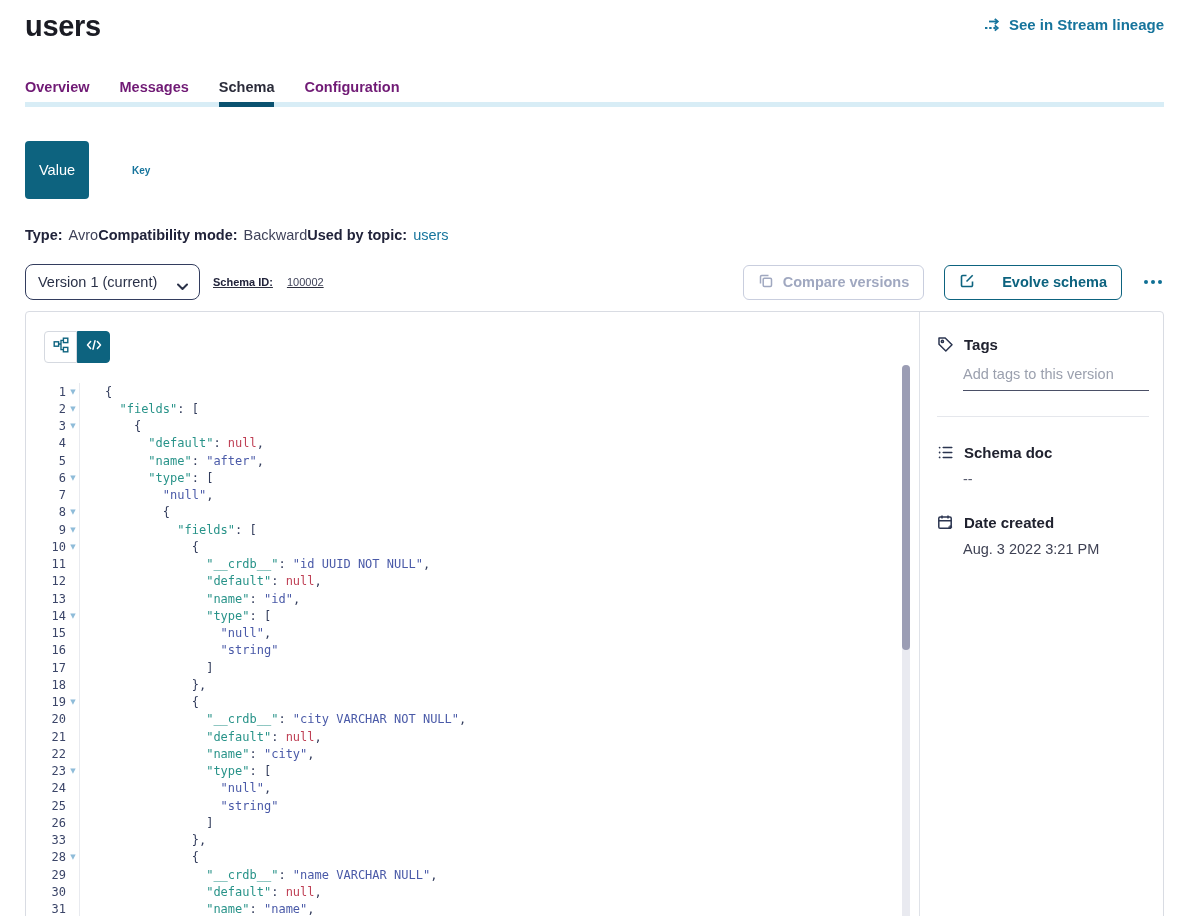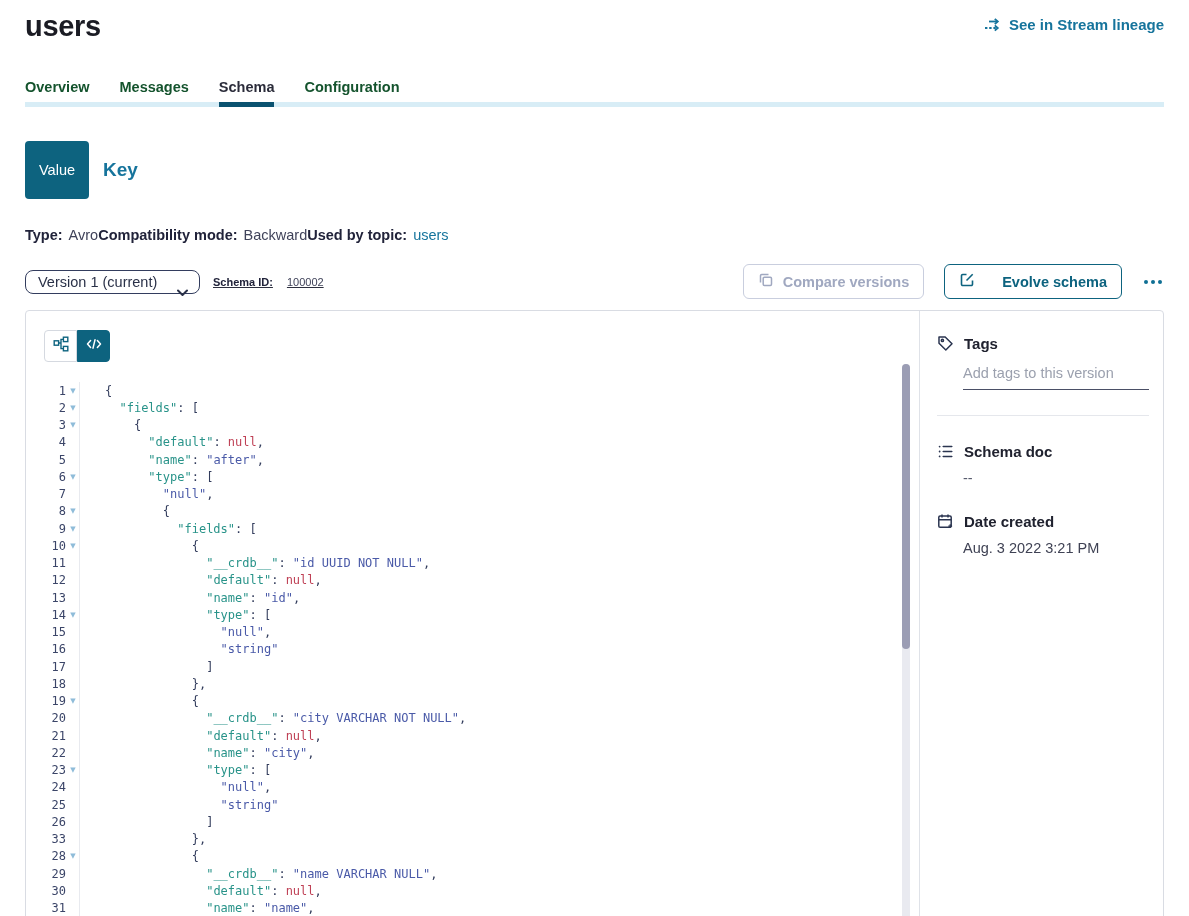--- a/index.html
+++ b/index.html
@@ -12,41 +12,41 @@
 
   
   .header { display:flex; justify-content:space-between; align-items:flex-start; padding-top:10px; }
   .title { font-size:29px; font-weight:800; color:#1b1c24; letter-spacing:-0.3px; }
   .lineage-link { display:flex; align-items:center; gap:7px; color:#16749c; font-size:15px; font-weight:700; margin-top:6px; cursor:pointer; }
   .lineage-link svg { display:block; }
 
   
   .tabs { position:relative; margin-top:36px; display:flex; gap:30px; }
   .tabs .track { position:absolute; left:0; bottom:0; width:100%; height:5px; background:#d8edf6; }
-  .tab { font-size:14.5px; font-weight:600; color:#14532d; padding-bottom:12px; position:relative; cursor:pointer; z-index:1; }
+  .tab { font-size:14.5px; font-weight:600; color:#701a75; padding-bottom:12px; position:relative; cursor:pointer; z-index:1; }
   .tab.active { color:#2b2c3a; }
   .tab.active::after { content:""; position:absolute; left:0; right:0; bottom:0; height:5px; background:#0a5270; }
 
   
   .vk-row { margin-top:34px; display:flex; align-items:center; }
   .btn-value { background:#0d637f; color:#fff; font-size:14.5px; font-weight:500; border:none; border-radius:4px; padding:21px 14px; cursor:pointer; font-family:inherit; }
-  .key-link { color:#16749c; font-size:19px; font-weight:600; margin-left:14px; cursor:pointer; }
+  .key-link { color:#16749c; font-size:10px; font-weight:600; margin-left:43px; cursor:pointer; }
 
   
   .meta-row { margin-top:28px; display:flex; font-size:14.5px; }
   .meta-item { display:flex; gap:6px; }
   .meta-label { font-weight:700; color:#21233a; }
   .meta-value { color:#40435a; }
   .meta-value.link { color:#16749c; cursor:pointer; }
 
   
   .version-row { margin-top:21px; display:flex; align-items:center; }
   .select-wrap { position:relative; width:175px; }
   .select-wrap select {
-    width:175px; height:24px; border:1px solid #333d5e; border-radius:8px;
+    width:175px; height:36px; border:1px solid #333d5e; border-radius:8px;
     font-family:inherit; font-size:14.5px; color:#2a3148; padding:0 30px 0 12px;
     appearance:none; -webkit-appearance:none; background:#fff; cursor:pointer;
   }
   .select-wrap .chev { position:absolute; right:12px; top:13px; pointer-events:none; }
   .schema-id { margin-left:13px; font-size:11px; display:flex; gap:14px;text-decoration:underline; }
   .right-actions { margin-left:auto; display:flex; align-items:center; gap:20px; }
   .btn-compare { display:flex; align-items:center; gap:9px; border:1px solid #c9cede; border-radius:6px; background:#fff;
     padding:7px 14px; color:#a0a8c0; font-size:14.5px; font-weight:600; font-family:inherit; cursor:default; }
   .btn-evolve { display:flex; align-items:center; gap:27px; border:1px solid #0d637f; border-radius:6px; background:#fff;
     padding:7px 14px; color:#0d637f; font-size:14.5px; font-weight:700; font-family:inherit; cursor:pointer; }

